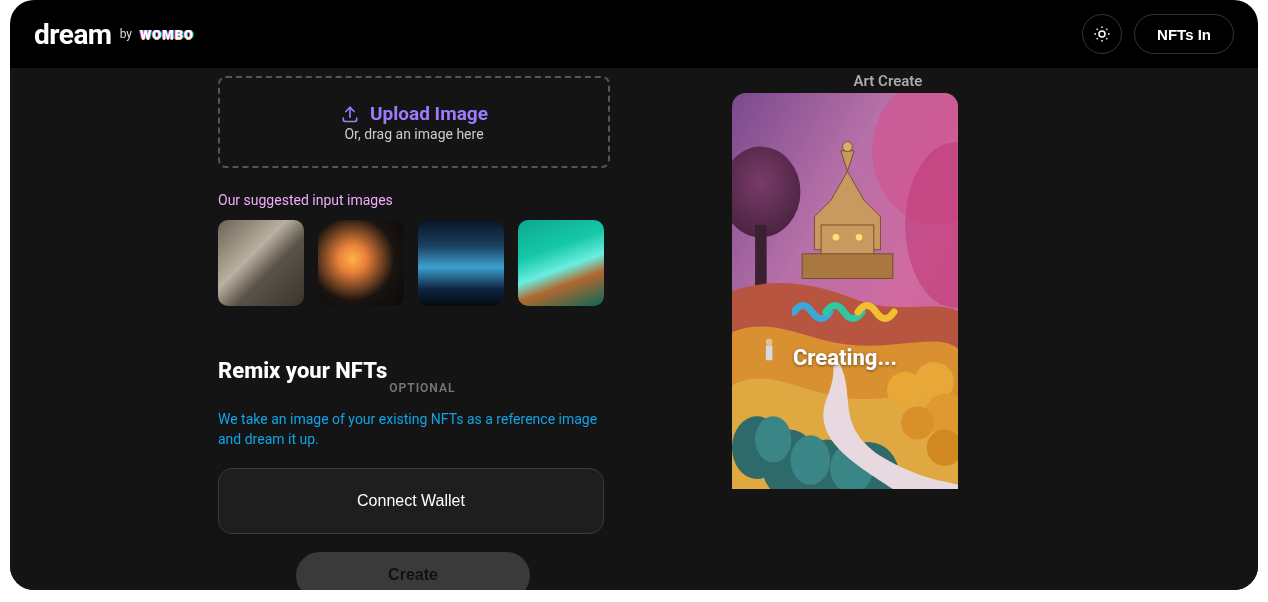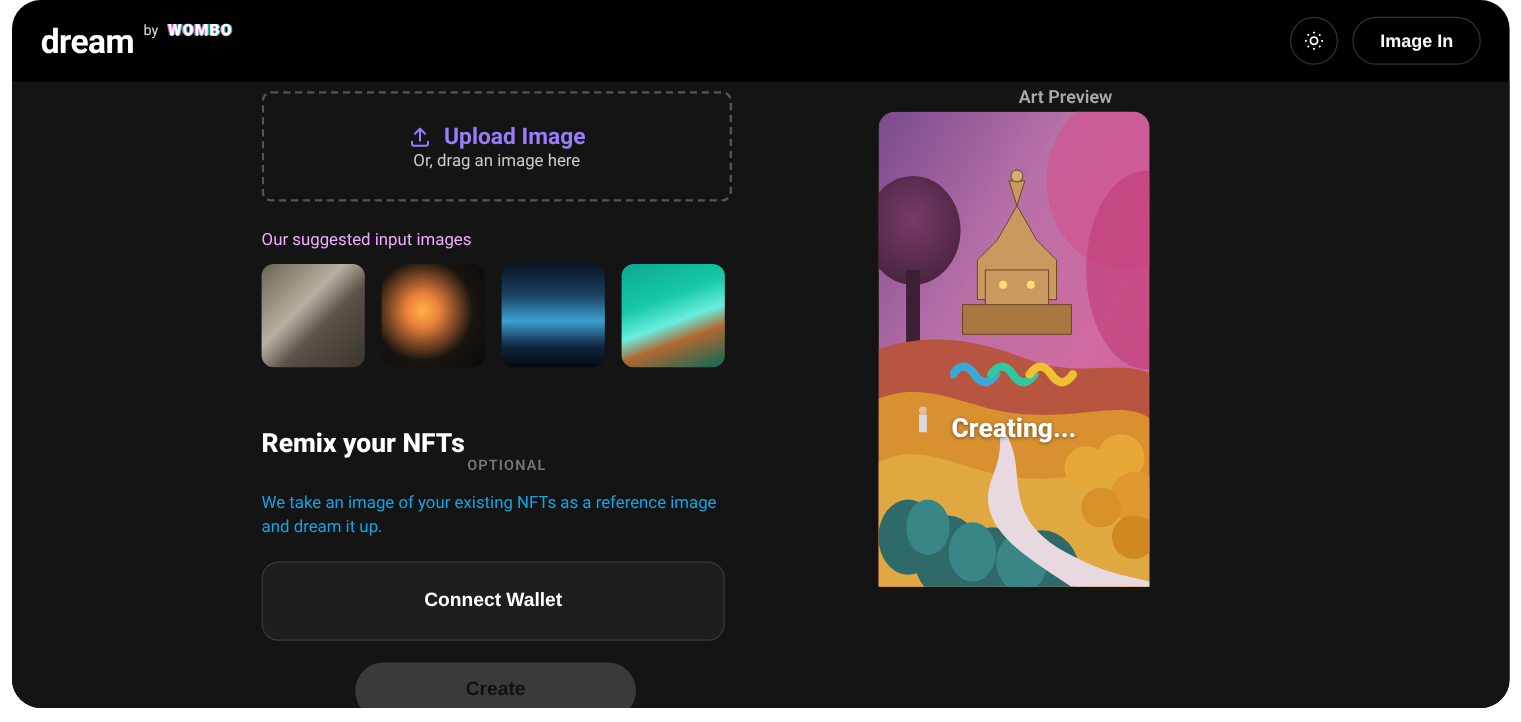--- a/index.html
+++ b/index.html
@@ -6,21 +6,21 @@
   html, body { width: 1268px; height: 602px; background: #fff; font-family: -apple-system, BlinkMacSystemFont, "Segoe UI", Roboto, Helvetica, Arial, sans-serif; }
   .window {
     position: absolute; left: 10px; top: 0; width: 1248px; height: 590px;
     background: #000; border-radius: 24px; overflow: hidden;
   }
   
   .header {
     display: flex; align-items: center; justify-content: space-between;
     height: 68px; padding: 0 24px;
   }
-  .brand { display: flex; align-items: flex-start; gap: 8px; }
+  .brand { display: flex; align-items: center; gap: 8px; }
   .brand-main { color: #fff; font-weight: 700; font-size: 28px; letter-spacing: -0.5px; }
   .brand-by { color: #ddd; font-size: 12px; }
   .brand-wombo {
     font-weight: 900; font-size: 13px; letter-spacing: 1px;
     color: #fff;
     text-shadow: -1px 0 #ff4fd8, 1px 0 #00e0c0, 0 1px #ffd23f;
   }
   .header-right { display: flex; align-items: center; gap: 12px; }
   .theme-btn {
     width: 40px; height: 40px; border-radius: 50%;
@@ -60,21 +60,21 @@
   .thumb-2 { background: radial-gradient(circle at 40% 45%, #ffb347 0%, #e8803a 20%, #1a1410 60%, #0a0806 100%); }
   .thumb-3 { background: linear-gradient(180deg, #0a1525 0%, #1a4060 30%, #3da0d0 55%, #0f2540 80%, #050a12 100%); }
   .thumb-4 { background: linear-gradient(160deg, #0fa890 0%, #15c8a8 35%, #6aeee0 55%, #b06830 70%, #0a6858 100%); }
   .remix-row { display: flex; align-items: center; gap: 2px; margin-top: 40px; }
   .remix-title { color: #fff; font-weight: 800; font-size: 22px; }
   .optional-badge { color: #777; font-size: 12px; letter-spacing: 1px; font-weight: 600; margin-top: 35px; }
   .remix-desc { color: #0ea5e9; font-size: 14px; margin-top: 14px; width: 380px; line-height: 1.45; }
   .connect-btn {
     width: 386px; height: 66px; margin-top: 18px; border-radius: 14px;
     border: 1px solid #3a3a3a; background: #1e1e1e; color: #fff;
-    font-weight: 700; font-size: 16px; cursor: pointer;
+    font-weight: 400; font-size: 16px; cursor: pointer;
   }
   .create-btn {
     width: 234px; height: 47px; margin-top: 18px; margin-left: 78px;
     border-radius: 28px; border: none; background: #3a3a3a; color: #111;
     font-weight: 700; font-size: 16px; cursor: default;
   }
   
   .preview-label { position: absolute; left: 818px; top: 4px; width: 120px; text-align: center; color: #aaa; font-size: 15px; font-weight: 600; }
   .preview-card {
     position: absolute; left: 722px; top: 25px; width: 226px; height: 480px;
@@ -104,21 +104,21 @@
           <line x1="12" y1="2" x2="12" y2="4"></line>
             <line x1="12" y1="20" x2="12" y2="22"></line>
           <line x1="4.9" y1="4.9" x2="6.3" y2="6.3"></line>
             <line x1="17.7" y1="17.7" x2="19.1" y2="19.1"></line>
           <line x1="2" y1="12" x2="4" y2="12"></line>
             <line x1="20" y1="12" x2="22" y2="12"></line>
           <line x1="4.9" y1="19.1" x2="6.3" y2="17.7"></line>
             <line x1="17.7" y1="6.3" x2="19.1" y2="4.9"></line>
         </svg>
       </button>
-      <button class="signin-btn">Image In</button>
+      <button class="signin-btn">NFTs In</button>
     </div>
   </div>
 
   <div class="main">
 
     <div class="left-col">
 
       <div class="upload-box">
         <div class="upload-row">
           <svg viewBox="0 0 24 24" fill="none" stroke="#9d7bff" stroke-width="2" stroke-linecap="round" stroke-linejoin="round">
@@ -144,21 +144,21 @@
         <span class="optional-badge">OPTIONAL</span>
       </div>
       <div class="remix-desc">We take an image of your existing NFTs as a reference image and dream it up.</div>
 
       <button class="connect-btn">Connect Wallet</button>
 
       <button class="create-btn">Create</button>
 
     </div>
 
-    <div class="preview-label">Art Preview</div>
+    <div class="preview-label">Art Create</div>
 
     <div class="preview-card">
       <svg class="preview-bg" viewBox="0 0 274 480" preserveAspectRatio="xMidYMid slice">
         <defs>
           <linearGradient id="sky" x1="0" y1="0" x2="1" y2="1">
             <stop offset="0%" stop-color="#7a4a8e"></stop>
             <stop offset="35%" stop-color="#b770a8"></stop>
             <stop offset="65%" stop-color="#d26aa0"></stop>
             <stop offset="100%" stop-color="#c0558a"></stop>
           </linearGradient>

